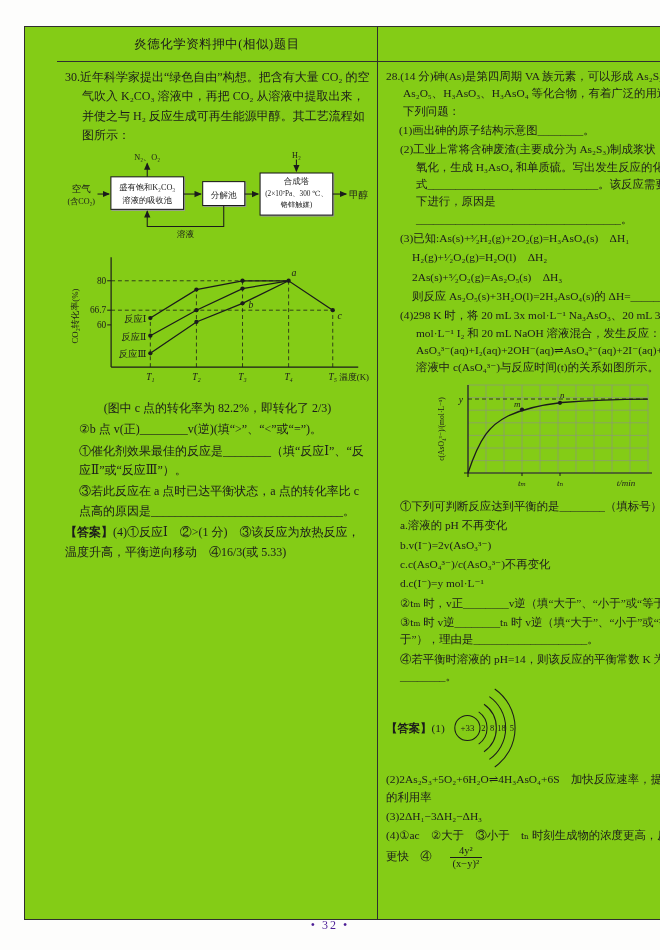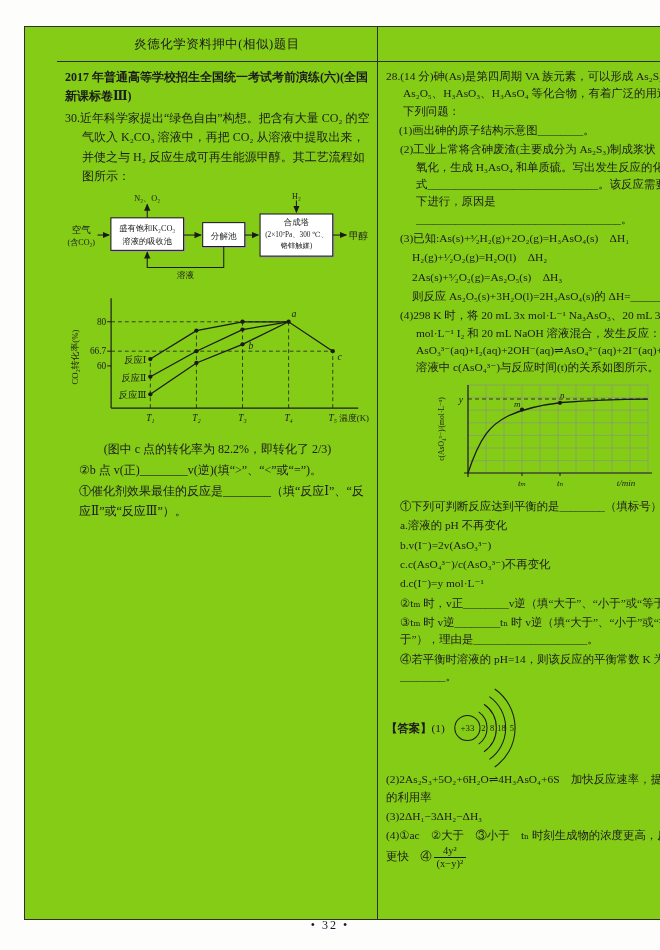--- a/index.html
+++ b/index.html
@@ -21,39 +21,38 @@
   p{margin:0 0 2px 0;}
   .bold{font-weight:bold;}
   .hang{padding-left:17px;text-indent:-17px;}
   .sub{padding-left:14px;}
   .subhang{padding-left:30px;text-indent:-16px;}
   .eq{padding-left:26px;}
   .anslabel{font-weight:bold;}
   .center{text-align:center;}
   .figwrap{margin:2px 0 2px 0;text-align:center;}
   svg text{font-family:"Liberation Serif","DejaVu Serif",serif;fill:#1b1b1b;}
-  .frac{display:inline-block;vertical-align:middle;text-align:center;line-height:1.15;font-size:10.5px;margin:0 2px;}
+  .frac{display:inline-block;vertical-align:middle;text-align:center;line-height:1.15;font-size:10.5px;margin:0 18px;}
   .frac .num{display:block;border-bottom:1px solid #1b1b1b;padding:0 3px;}
   .frac .den{display:block;padding:0 3px;}
   .ansatom{display:flex;align-items:center;margin:2px 0;}
   .pageno{position:absolute;left:0;top:918px;width:660px;text-align:center;
-    font-size:12px;color:#0f172a;letter-spacing:2px;}
+    font-size:12px;color:#4c1d95;letter-spacing:2px;}
 </style>
 </head>
 <body>
 
 <div class="sheet">
   <div class="hdr">
     <div class="hcell l">炎德化学资料押中(相似)题目</div>
   </div>
 
   <div class="bodyrow">
 
     <div class="col l">
-      <p class="bold">2017 年普通高等学校招生全国统一考试考前演练(六)(全国新课标卷Ⅲ)</p>
       <p class="hang">30.近年科学家提出“绿色自由”构想。把含有大量 CO₂ 的空气吹入 K₂CO₃ 溶液中，再把 CO₂ 从溶液中提取出来，并使之与 H₂ 反应生成可再生能源甲醇。其工艺流程如图所示：</p>
 
       <div class="figwrap">
         <svg width="306" height="94" viewBox="0 0 320 94">
           <defs>
             <marker id="arr" markerWidth="8" markerHeight="8" refX="6" refY="3" orient="auto">
               <path d="M0,0 L7,3 L0,6 Z" fill="#1b1b1b"></path>
             </marker>
           </defs>
           <text x="17" y="44" font-size="10" text-anchor="middle">空气</text>
@@ -131,20 +130,24 @@
             <text x="227" y="131">T₄</text>
             <text x="272" y="131">T₅</text>
           </g>
           <text x="309" y="131" font-size="9" text-anchor="end">温度(K)</text>
         </svg>
       </div>
 
       <p class="center">(图中 c 点的转化率为 82.2%，即转化了 2/3)</p>
       <p class="sub">②b 点 v(正)________v(逆)(填“&gt;”、“&lt;”或“=”)。</p>
       <p class="sub">①催化剂效果最佳的反应是________（填“反应Ⅰ”、“反应Ⅱ”或“反应Ⅲ”）。</p>
+      <p class="sub">③若此反应在 a 点时已达平衡状态，a 点的转化率比 c 点高的原因是________________________________。</p>
+      <p>
+        <span class="anslabel">【答案】</span><span>(4)①反应Ⅰ　②&gt;(1 分)　③该反应为放热反应，温度升高，平衡逆向移动　④16/3(或 5.33)</span>
+      </p>
     </div>
 
     <div class="col r">
       <p class="hang">28.(14 分)砷(As)是第四周期 VA 族元素，可以形成 As₂S₃、As₂O₅、H₃AsO₃、H₃AsO₄ 等化合物，有着广泛的用途。回答下列问题：</p>
       <p class="sub hang" style="padding-left:30px">(1)画出砷的原子结构示意图________。</p>
       <p class="subhang">(2)工业上常将含砷废渣(主要成分为 As₂S₃)制成浆状，通入 O₂ 氧化，生成 H₃AsO₄ 和单质硫。写出发生反应的化学方程式______________________________。该反应需要在加压下进行，原因是____________________________________。</p>
       <p class="subhang">(3)已知:As(s)+³⁄₂H₂(g)+2O₂(g)=H₃AsO₄(s)　ΔH₁</p>
       <p class="eq">H₂(g)+¹⁄₂O₂(g)=H₂O(l)　ΔH₂</p>
       <p class="eq">2As(s)+⁵⁄₂O₂(g)=As₂O₅(s)　ΔH₃</p>
       <p class="eq">则反应 As₂O₅(s)+3H₂O(l)=2H₃AsO₄(s)的 ΔH=________。</p>

